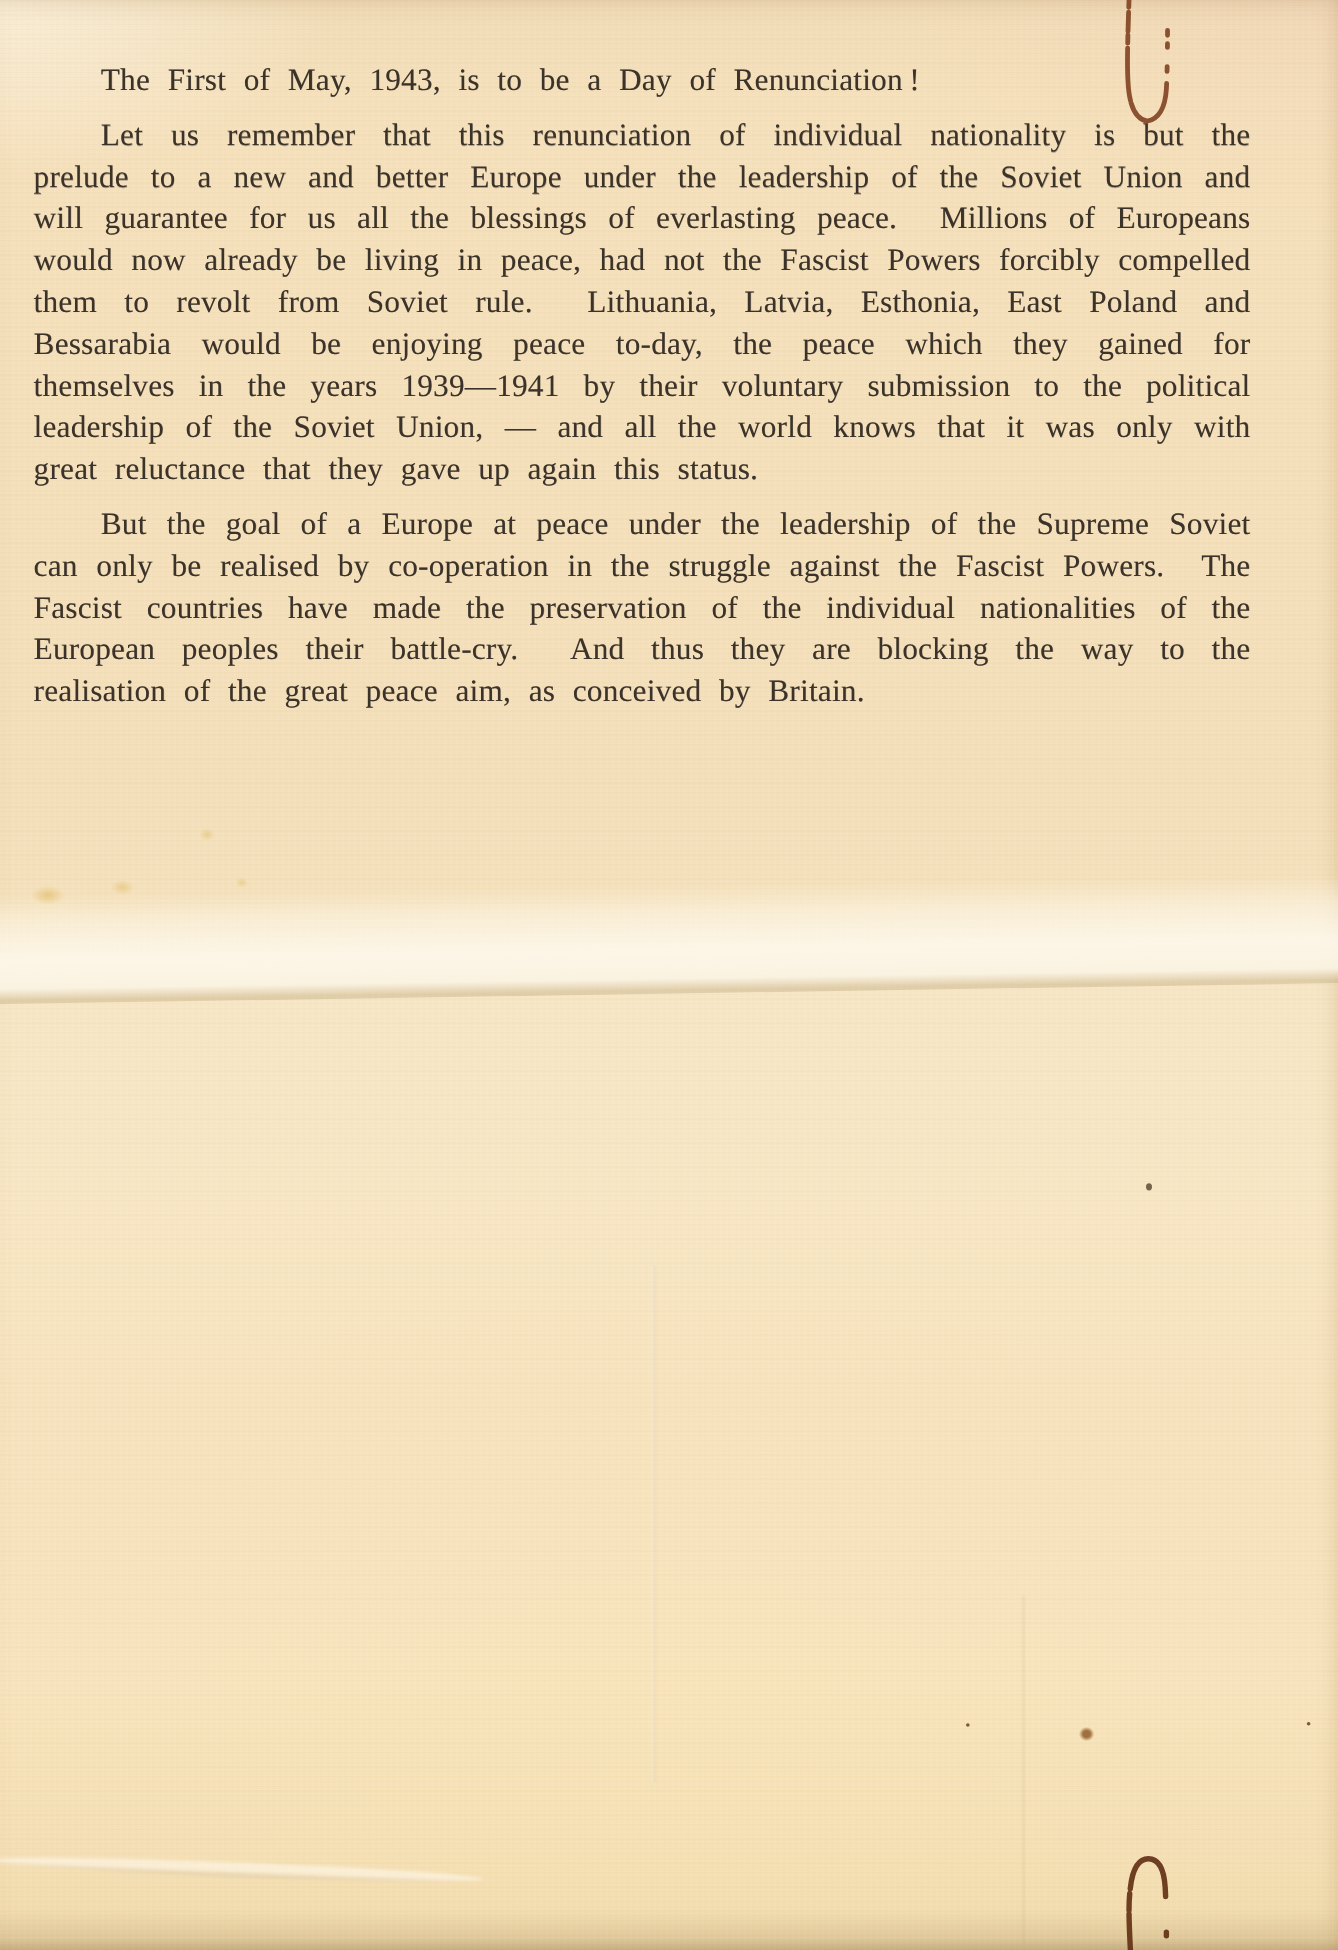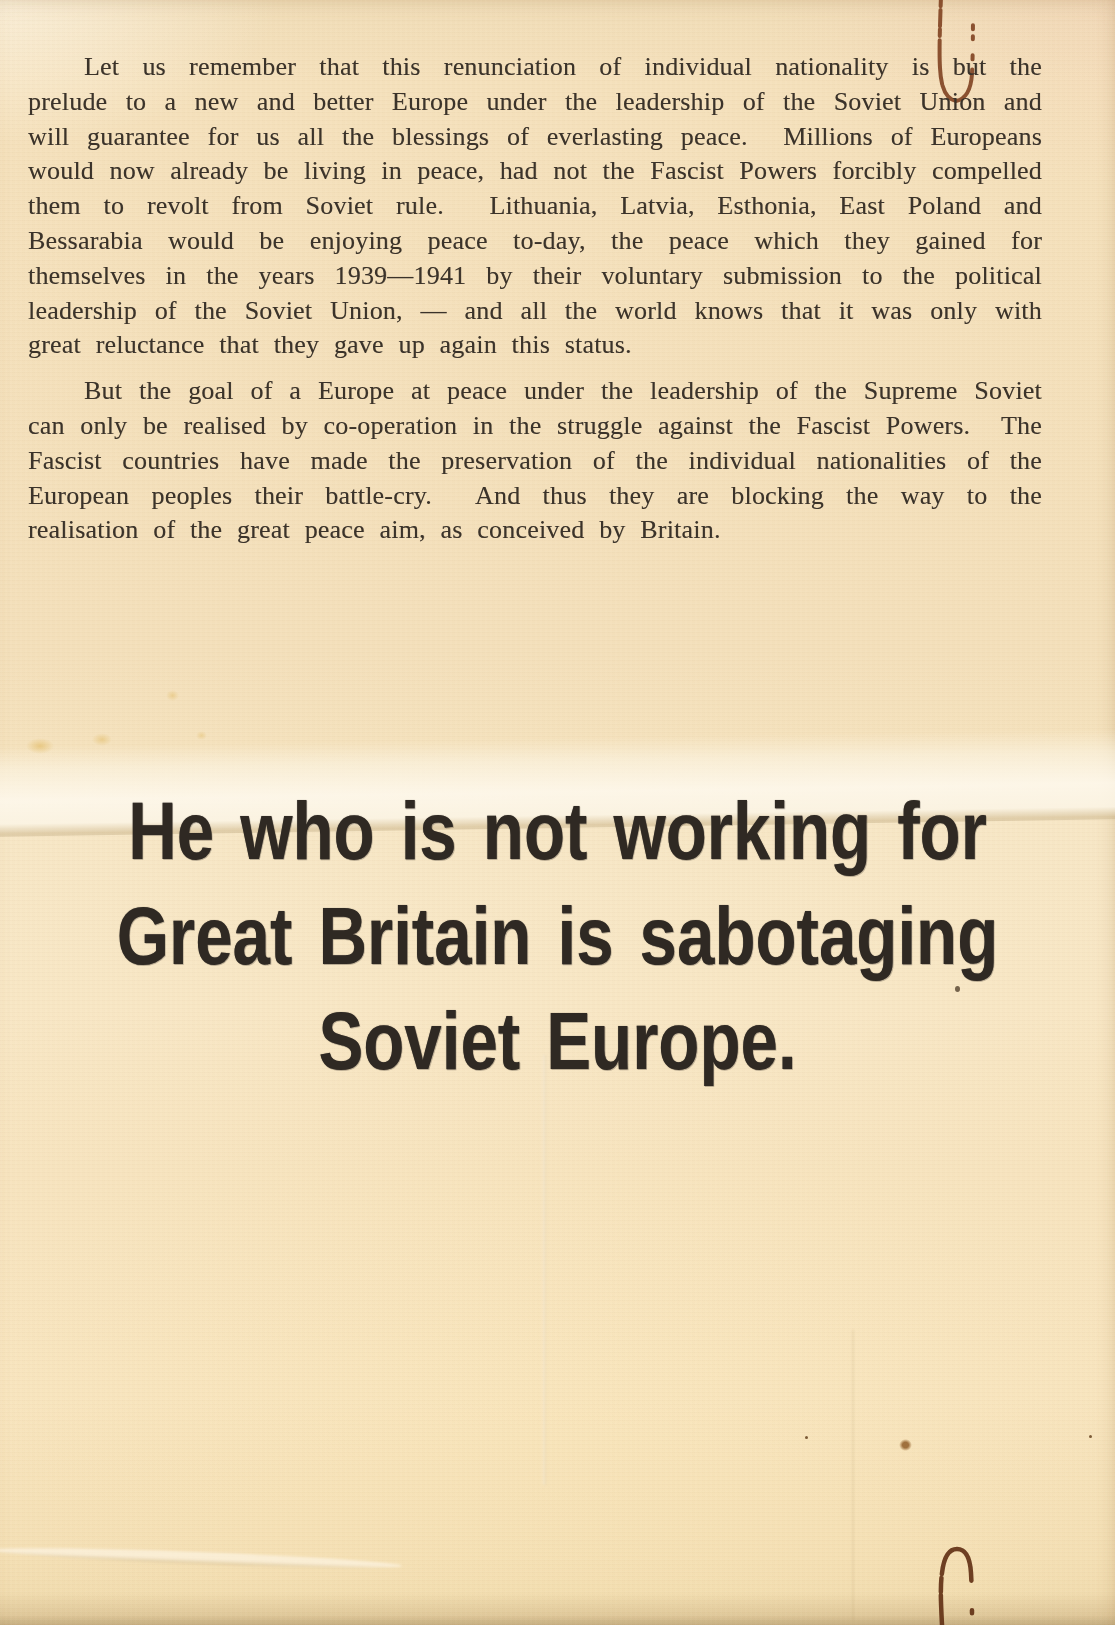--- a/index.html
+++ b/index.html
@@ -108,23 +108,19 @@
 
   <svg class="staple staple-top" width="60" height="118" viewBox="0 0 60 118">
     <path d="M13 0 C12 28 11 56 12 72 C13 92 18 103 28 105 C38 103 43 94 44 78 C45 58 45 26 45 0" fill="none" stroke="#7c3d1d" stroke-width="4" stroke-linecap="round" stroke-dasharray="10 4 16 3 7 4 44 2 60" opacity="0.88"></path>
   </svg>
 
   <svg class="staple staple-bottom" width="60" height="82" viewBox="0 0 60 82">
     <path d="M14 82 C13 62 12 44 14 30 C16 13 21 6 29 6 C37 6 42 14 43 30 C44 48 44 64 44 82" fill="none" stroke="#5f2e12" stroke-width="4.5" stroke-linecap="round" stroke-dasharray="30 3 14 4 70" opacity="0.9"></path>
   </svg>
 
   <div class="body-text">
+    <p>The First of May, 1943, is to be a Day of Renunciation !</p>
     <p>Let us remember that this renunciation of individual nationality is but the prelude to a new and better Europe under the leadership of the Soviet Union and will guarantee for us all the blessings of everlasting peace.&nbsp; Millions of Europeans would now already be living in peace, had not the Fascist Powers forcibly compelled them to revolt from Soviet rule.&nbsp; Lithuania, Latvia, Esthonia, East Poland and Bessarabia would be enjoying peace to-day, the peace which they gained for themselves in the years 1939—1941 by their voluntary submission to the political leadership of the Soviet Union, — and all the world knows that it was only with great reluctance that they gave up again this status.</p>
     <p>But the goal of a Europe at peace under the leadership of the Supreme Soviet can only be realised by co-operation in the struggle against the Fascist Powers.&nbsp; The Fascist countries have made the preservation of the individual nationalities of the European peoples their battle-cry.&nbsp; And thus they are blocking the way to the realisation of the great peace aim, as conceived by Britain.</p>
   </div>
 
-  <div class="headline">
-    <div class="hl">He who is not working for</div>
-    <div class="hl">Great Britain is sabotaging</div>
-    <div class="hl">Soviet Europe.</div>
-  </div>
 
 </div>
 
 </body></html>

